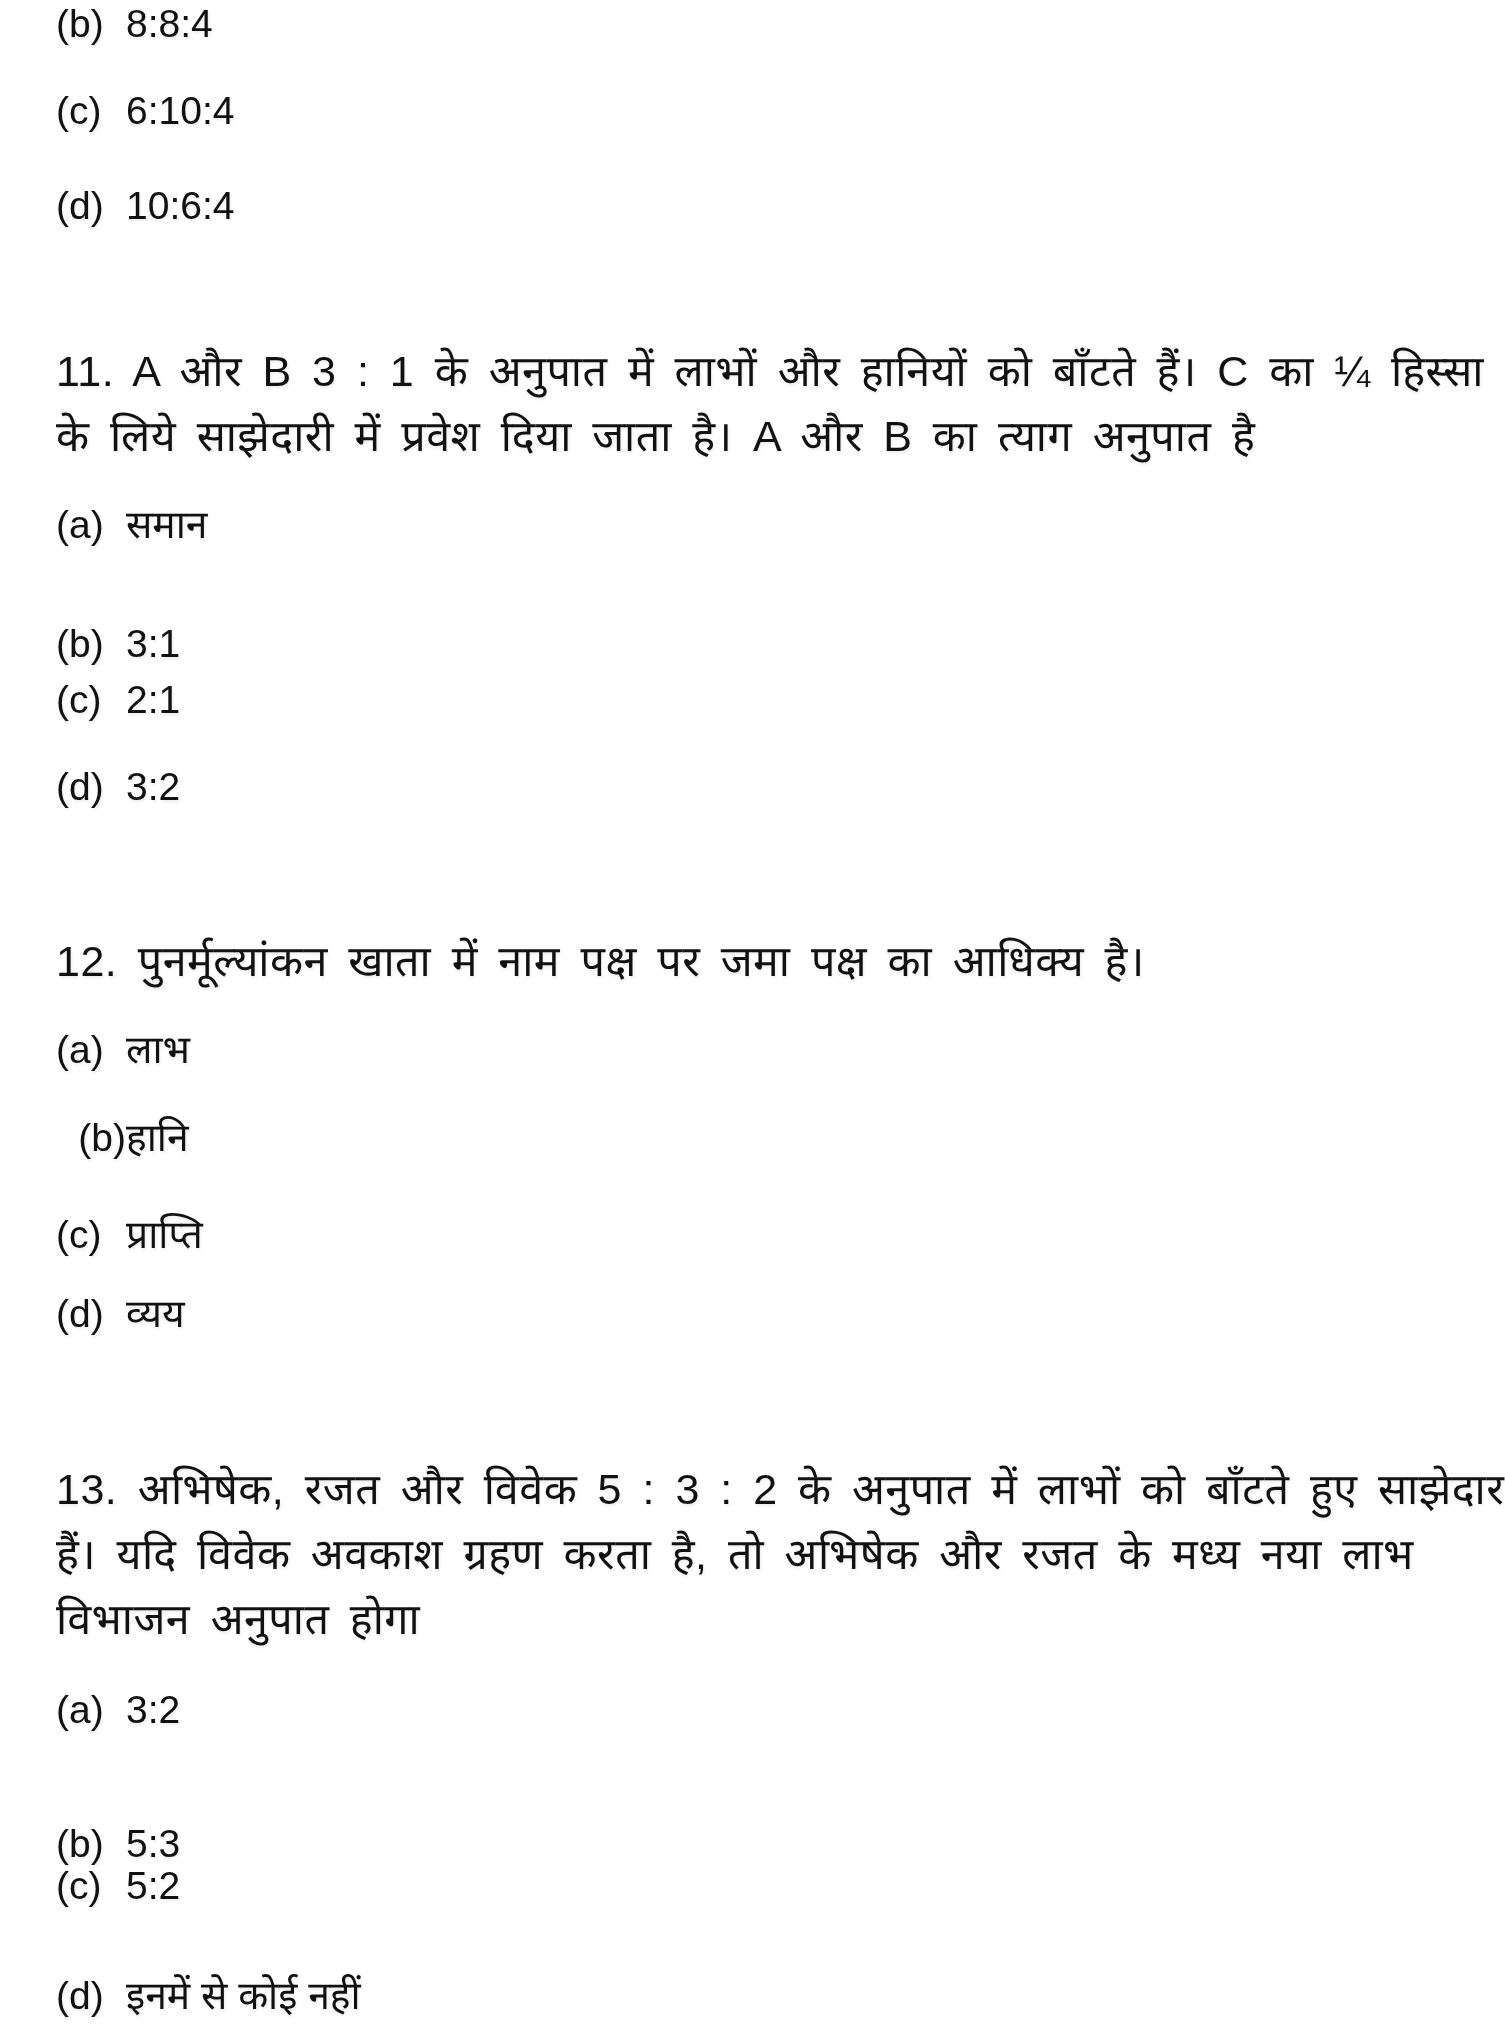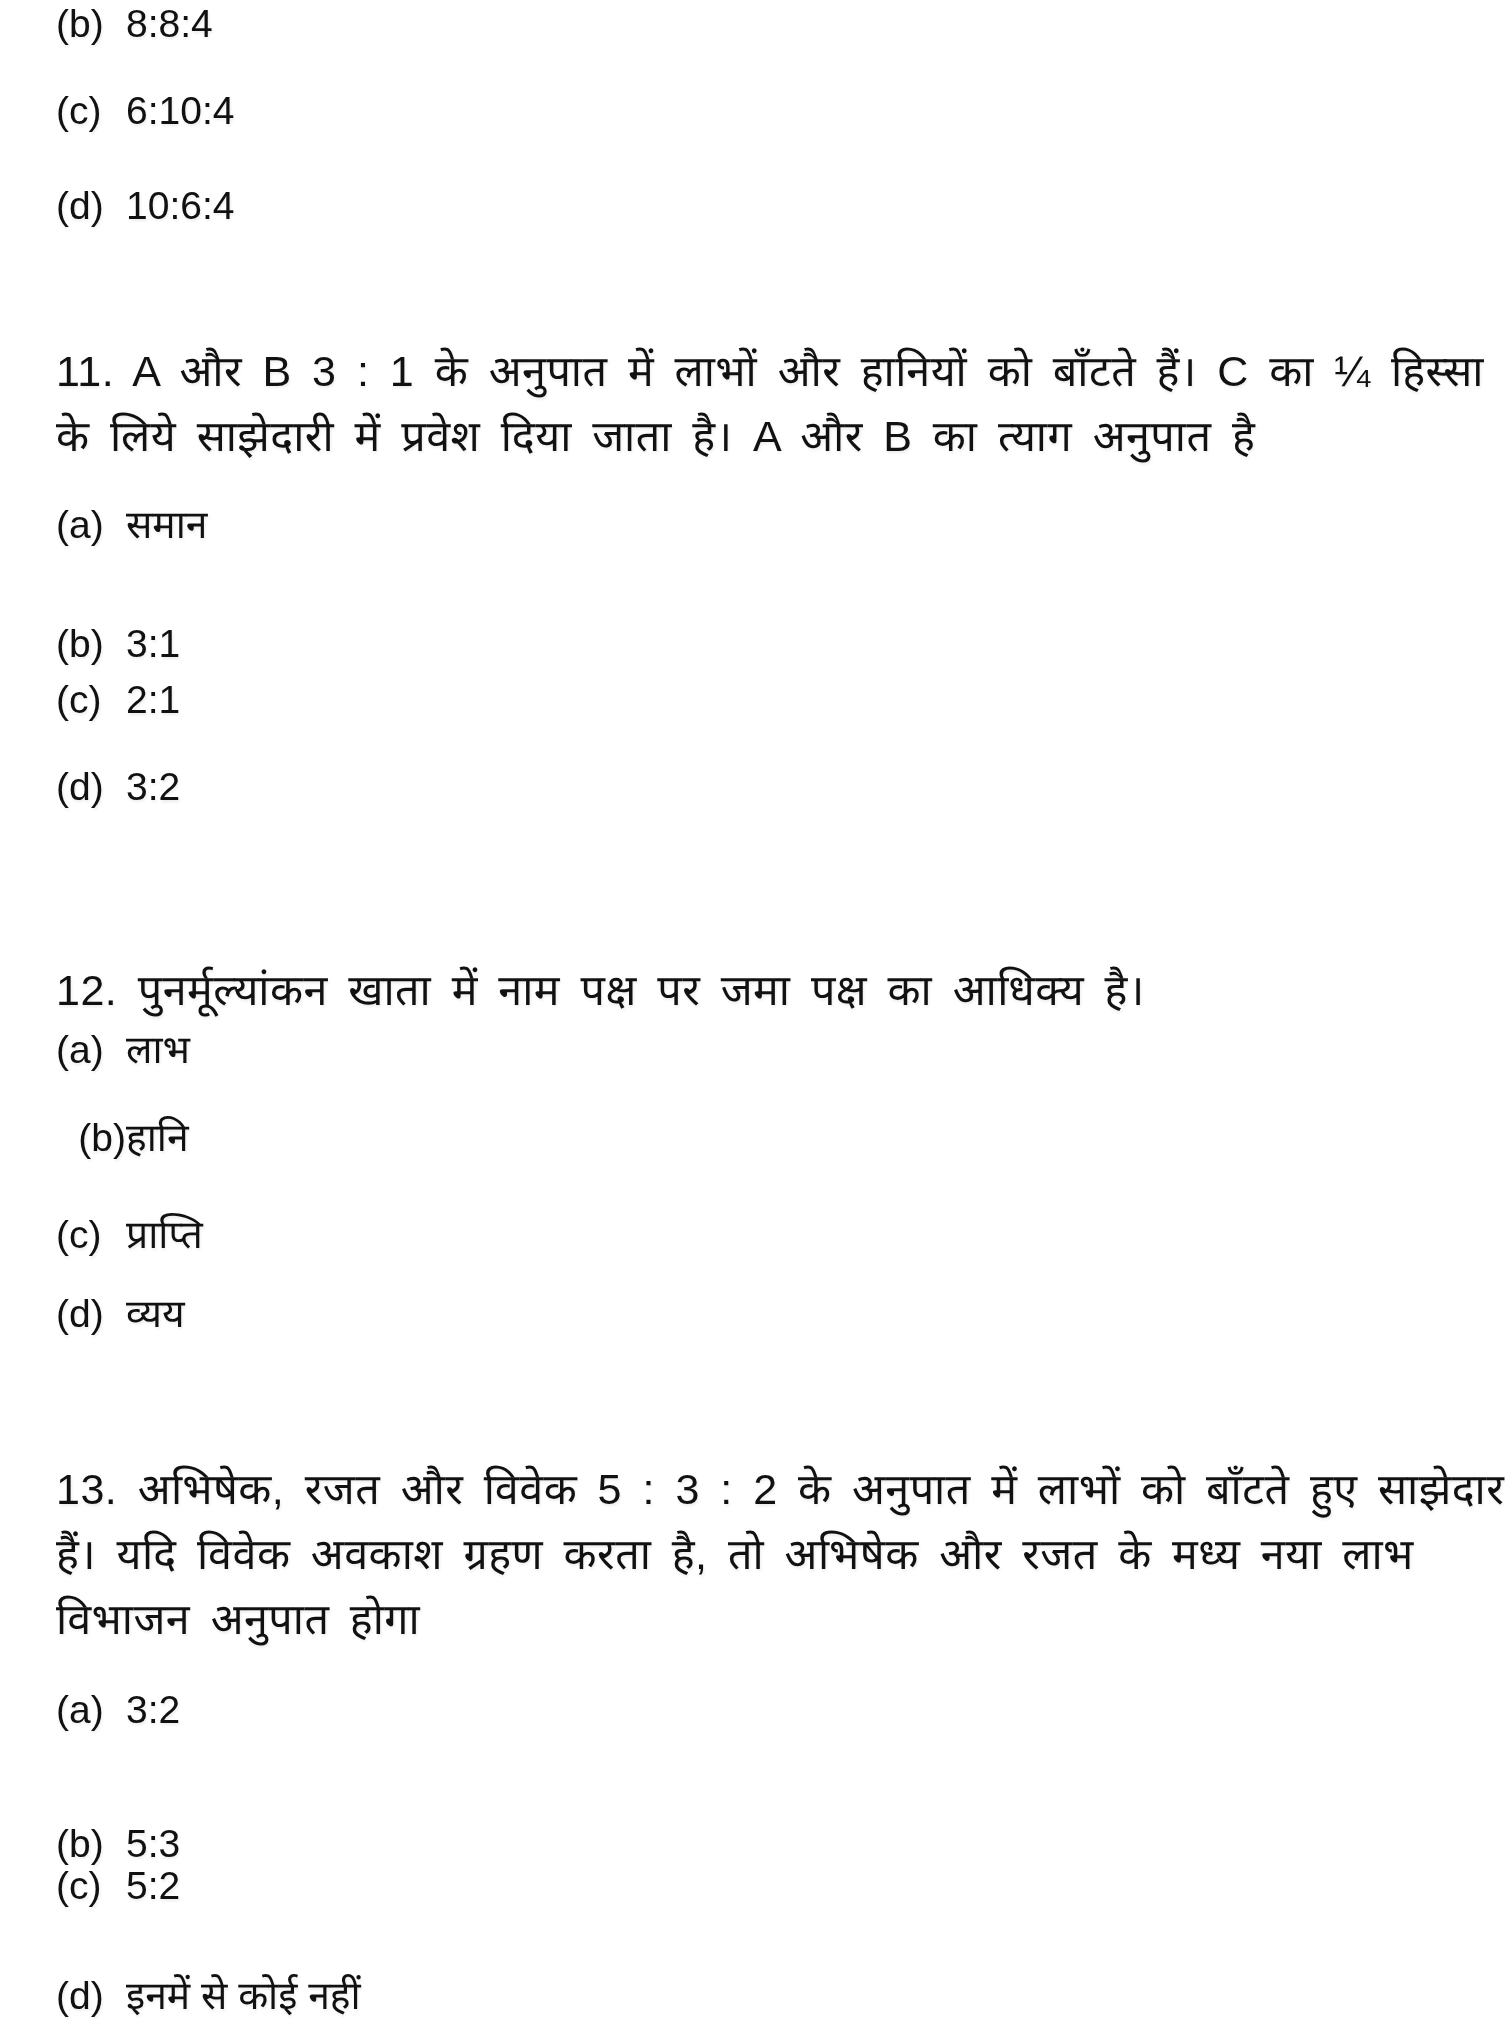--- a/index.html
+++ b/index.html
@@ -66,21 +66,21 @@
   </div>
   <div class="line" style="top:676px;">
     <span class="opt-label">(c)</span><span class="opt-text">2:1</span>
   </div>
   <div class="line" style="top:763px;">
     <span class="opt-label">(d)</span><span class="opt-text">3:2</span>
   </div>
 </div>
 
 <div>
-  <div class="line stem" style="top:966px;text-align:center;">
+  <div class="line stem" style="top:937px;text-align:center;">
     <span>12.</span>
     <span>पुनर्मूल्यांकन खाता में नाम पक्ष पर जमा पक्ष का आधिक्य है।</span>
   </div>
 
   <div class="line" style="top:1026px;">
     <span class="opt-label">(a)</span><span class="opt-text">लाभ</span>
   </div>
   <div class="line" style="top:1114px;text-align:right;">
     <span class="opt-label">(b)</span><span class="opt-text">हानि</span>
   </div>

